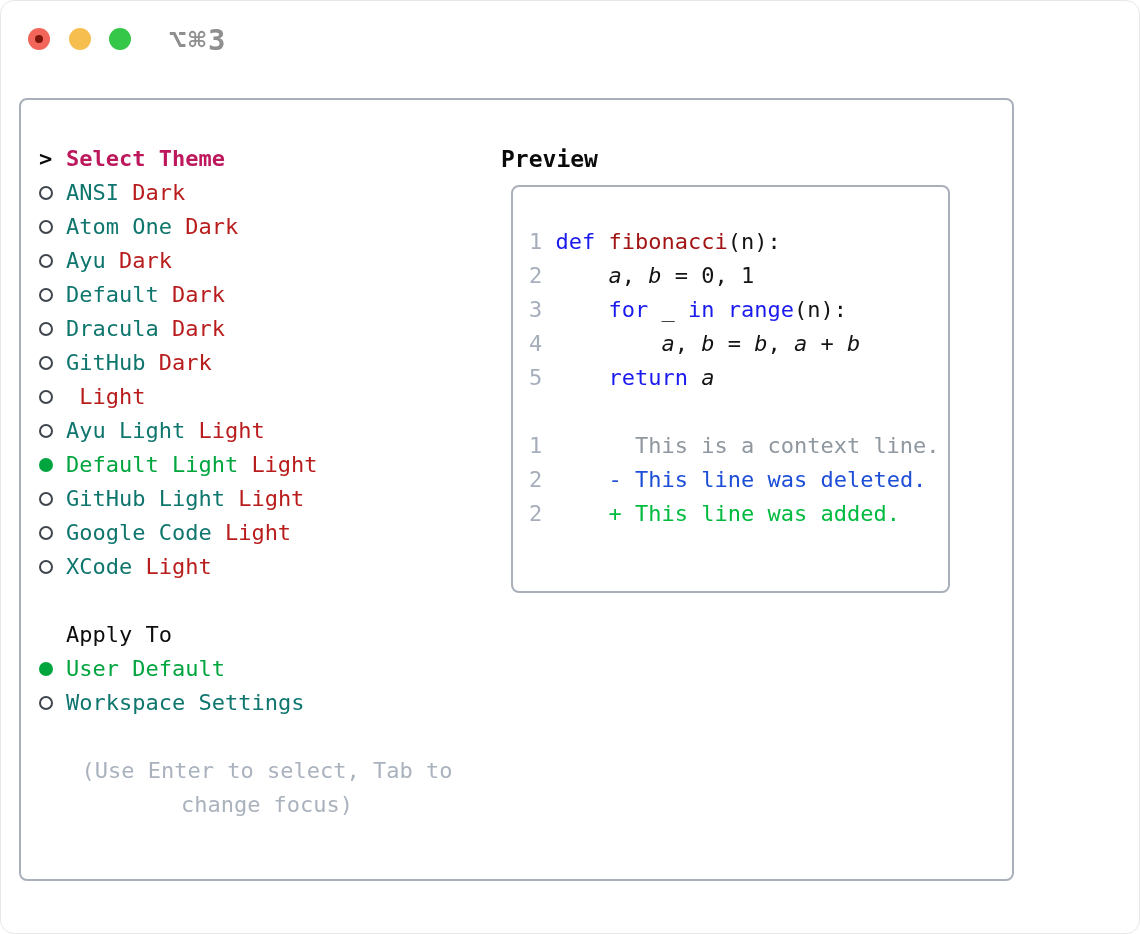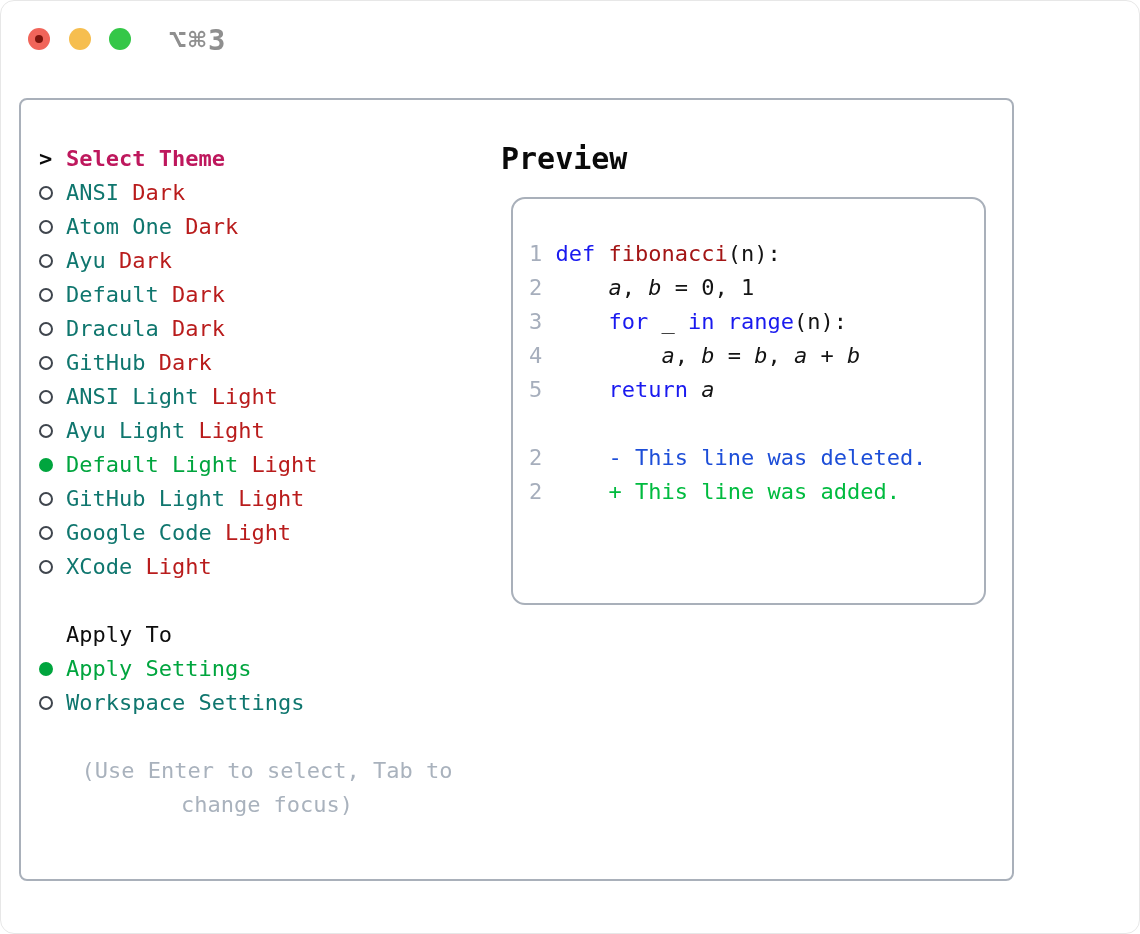--- a/index.html
+++ b/index.html
@@ -61,26 +61,26 @@
   .tvariant { color: #b91c1c; margin-left: 0.6em; }
   .section-header { color: #0d0d0d; }
   .spacer { height: 34px; }
   .hint {
     width: 456px; color: #a9b2bd; font-size: 22px; line-height: 34px; text-align: center;
   }
 
   
   .right-col { position: absolute; left: 480px; top: 42px; width: 505px; }
   .preview-heading {
-    font-size: 30px; line-height: 34px; font-weight: 700; color: #0a0a0a;
+    font-size: 23px; line-height: 34px; font-weight: 700; color: #0a0a0a;
   }
   .preview-box {
-    margin-top: 21px; margin-left: 10px;
-    width: 475px; height: 408px;
-    border: 2px solid #a9b0ba; border-radius: 14px;
+    margin-top: 9px; margin-left: 10px;
+    width: 439px; height: 408px;
+    border: 2px solid #a9b0ba; border-radius: 8px;
     padding: 38px 10px 0 16px;
     overflow: hidden; background: #ffffff;
   }
   .cl { white-space: pre; font-size: 22px; line-height: 34px; height: 34px; color: #141414; }
   .ln  { color: #a6aebc; }
   .kw  { color: #1a1aef; }
   .fn  { color: #a31515; }
   .it  { font-style: italic; }
   .ctx { color: #8f979f; }
   .del { color: #1d4ed8; }
@@ -134,21 +134,20 @@
         <span class="tname">Dracula</span>
         <span class="tvariant">Dark</span>
       </div>
       <div class="row">
         <span class="slot"><span class="radio"></span></span>
         <span class="tname">GitHub</span>
         <span class="tvariant">Dark</span>
       </div>
       <div class="row">
         <span class="slot"><span class="radio"></span></span>
-        <span class="tname">ANSI Light</span>
         <span class="tvariant">Light</span>
       </div>
       <div class="row">
         <span class="slot"><span class="radio"></span></span>
         <span class="tname">Ayu Light</span>
         <span class="tvariant">Light</span>
       </div>
       <div class="row selected">
         <span class="slot"><span class="radio"></span></span>
         <span class="tname">Default Light</span>
@@ -171,21 +170,21 @@
       </div>
 
       <div class="spacer"></div>
 
       <div class="row">
         <span class="slot"></span>
         <span class="section-header">Apply To</span>
       </div>
       <div class="row selected">
         <span class="slot"><span class="radio"></span></span>
-        <span class="tname">Apply Settings</span>
+        <span class="tname">User Default</span>
       </div>
       <div class="row">
         <span class="slot"><span class="radio"></span></span>
         <span class="tname">Workspace Settings</span>
       </div>
 
       <div class="spacer"></div>
 
       <div class="hint">(Use Enter to select, Tab to change focus)</div>
     </div>
@@ -193,19 +192,20 @@
     <div class="right-col">
       <div class="preview-heading">Preview</div>
 
       <div class="preview-box">
         <div class="cl"><span class="ln">1</span><span> </span><span class="kw">def</span><span> </span><span class="fn">fibonacci</span><span>(n):</span></div>
         <div class="cl"><span class="ln">2</span><span>     </span><span class="it">a</span><span>, </span><span class="it">b</span><span> = 0, 1</span></div>
         <div class="cl"><span class="ln">3</span><span>     </span><span class="kw">for</span><span> _ </span><span class="kw">in</span><span> </span><span class="kw">range</span><span>(n):</span></div>
         <div class="cl"><span class="ln">4</span><span>         </span><span class="it">a</span><span>, </span><span class="it">b</span><span> = </span><span class="it">b</span><span>, </span><span class="it">a</span><span> + </span><span class="it">b</span></div>
         <div class="cl"><span class="ln">5</span><span>     </span><span class="kw">return</span><span> </span><span class="it">a</span></div>
         <div class="cl"></div>
+        <div class="cl"><span class="ln">1</span><span class="ctx">       This is a context line.</span></div>
         <div class="cl"><span class="ln">2</span><span>     </span><span class="del">- This line was deleted.</span></div>
         <div class="cl"><span class="ln">2</span><span>     </span><span class="add">+ This line was added.</span></div>
       </div>
     </div>
 
   </div>
 </div>
 
 </body></html>

